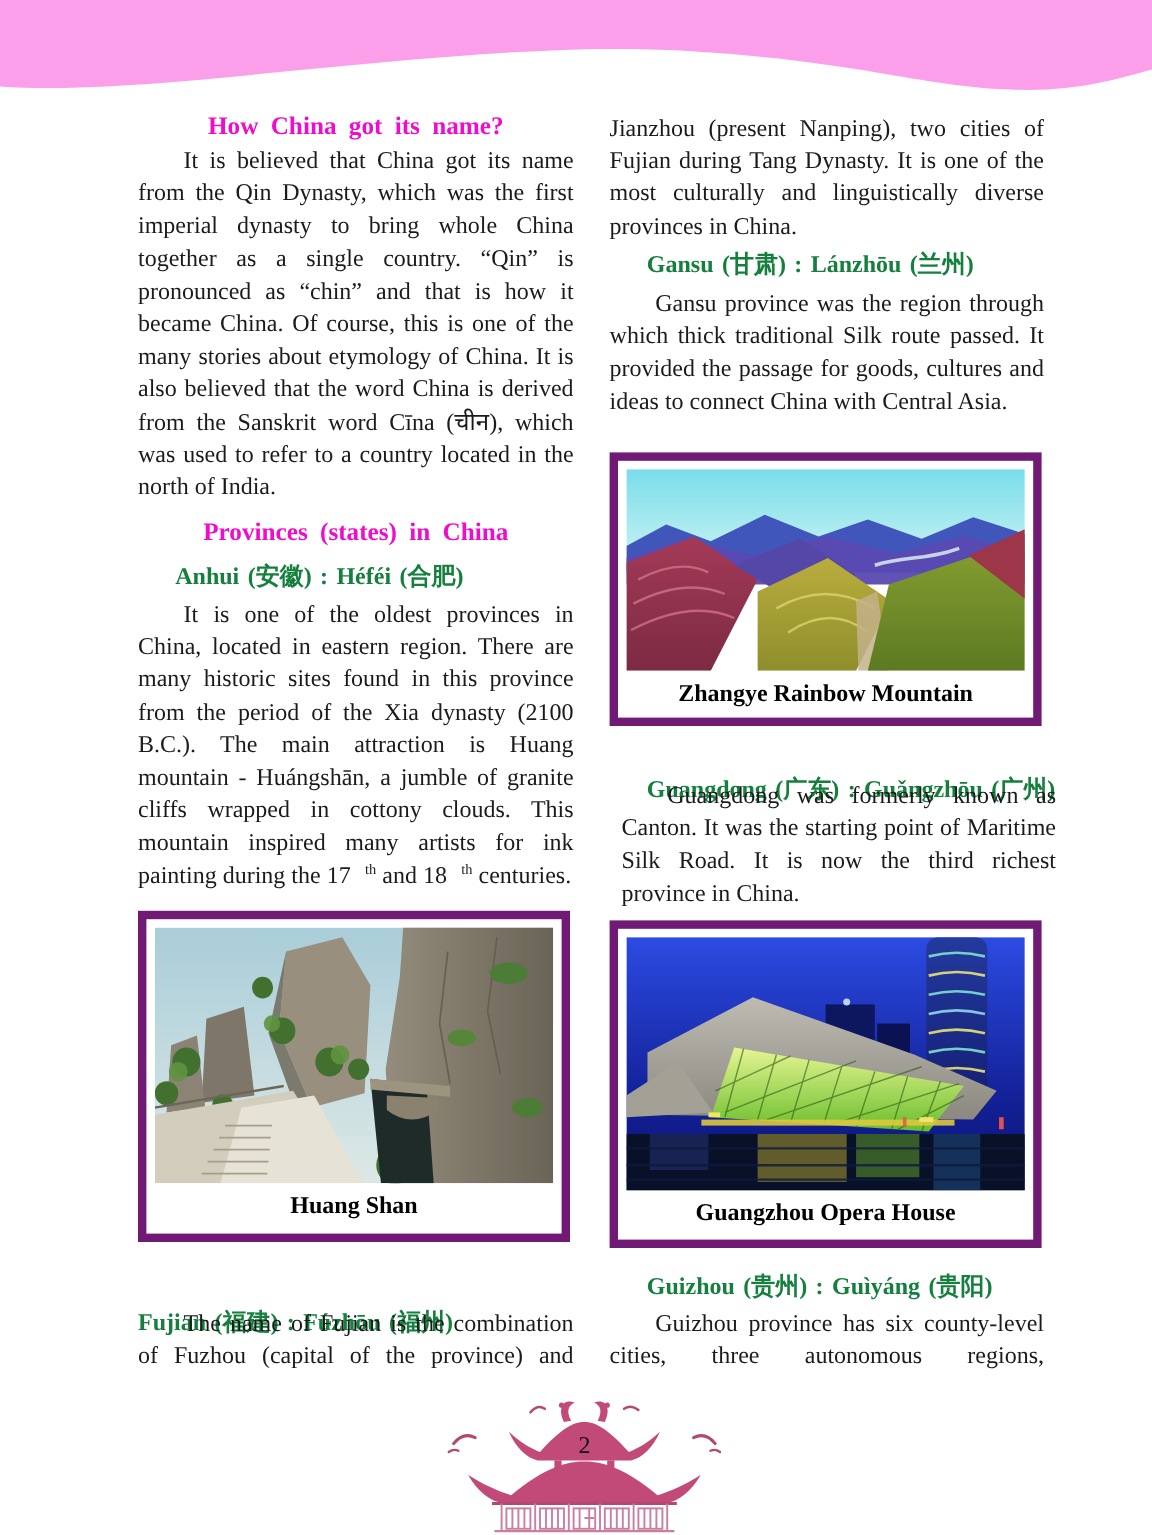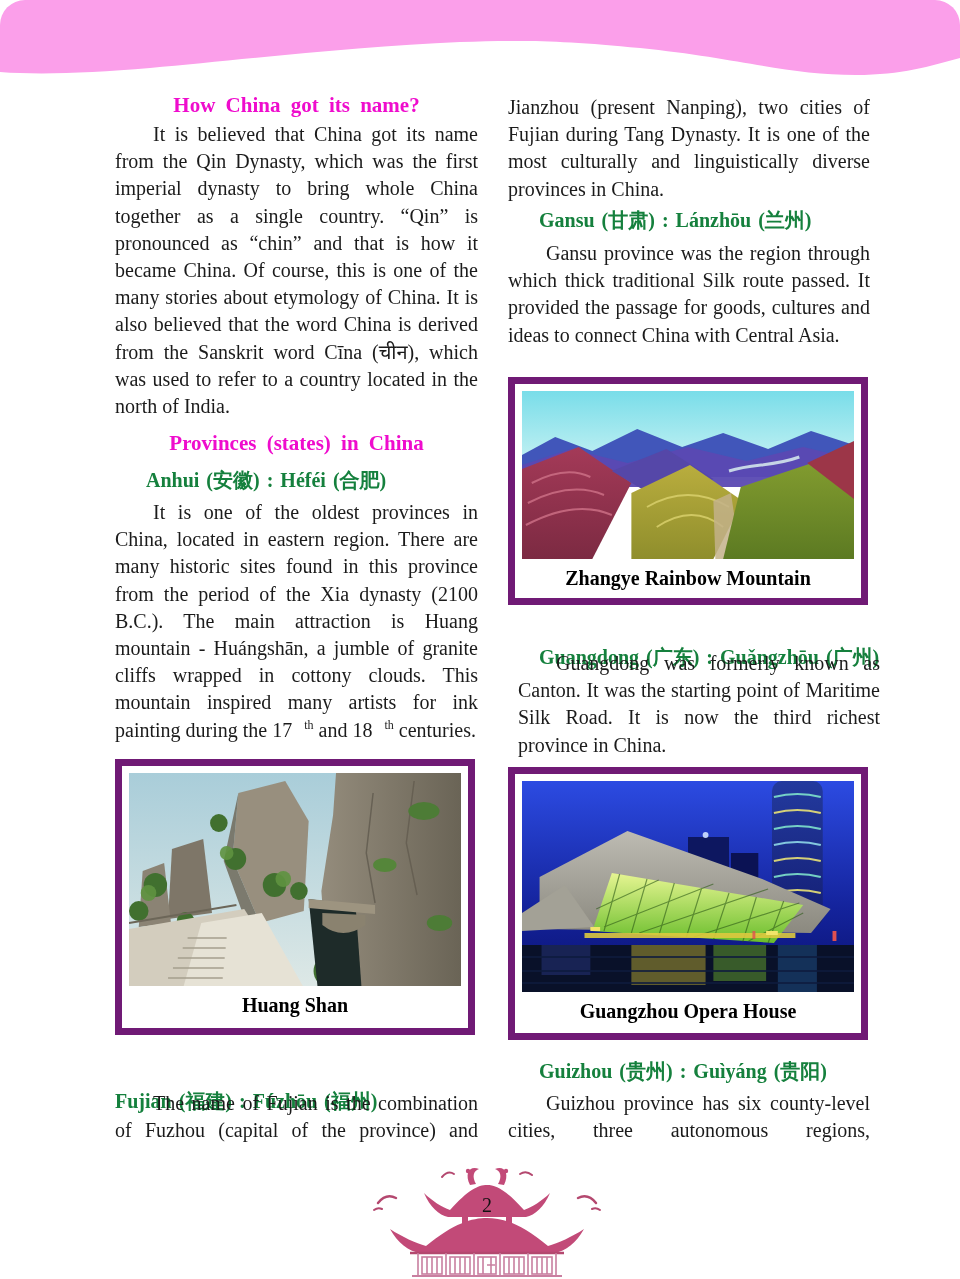--- a/index.html
+++ b/index.html
@@ -1,18 +1,18 @@
 <!DOCTYPE html>
 <html><head>
 <meta charset="utf-8">
 <style>
   html,body{margin:0;padding:0;background:#ffffff;}
   .page{
     position:relative;width:960px;height:1279px;background:#ffffff;overflow:hidden;
-    font-family:"Liberation Serif", serif;color:#1b1b1b;border-radius:25px;
+    font-family:"Liberation Serif", serif;color:#1b1b1b;
   }
   .abs{position:absolute;}
   
   .wave-svg{position:absolute;top:0;left:0;display:block;}
   
   .colL{left:115px;width:363px;}
   .colR{left:508px;width:362px;}
   
   .h-mag{color:#ef0ccd;font-weight:bold;font-size:21px;text-align:center;word-spacing:5px;}
   .h-cyan{color:#15803d;font-weight:bold;font-size:20px;word-spacing:2px;}

